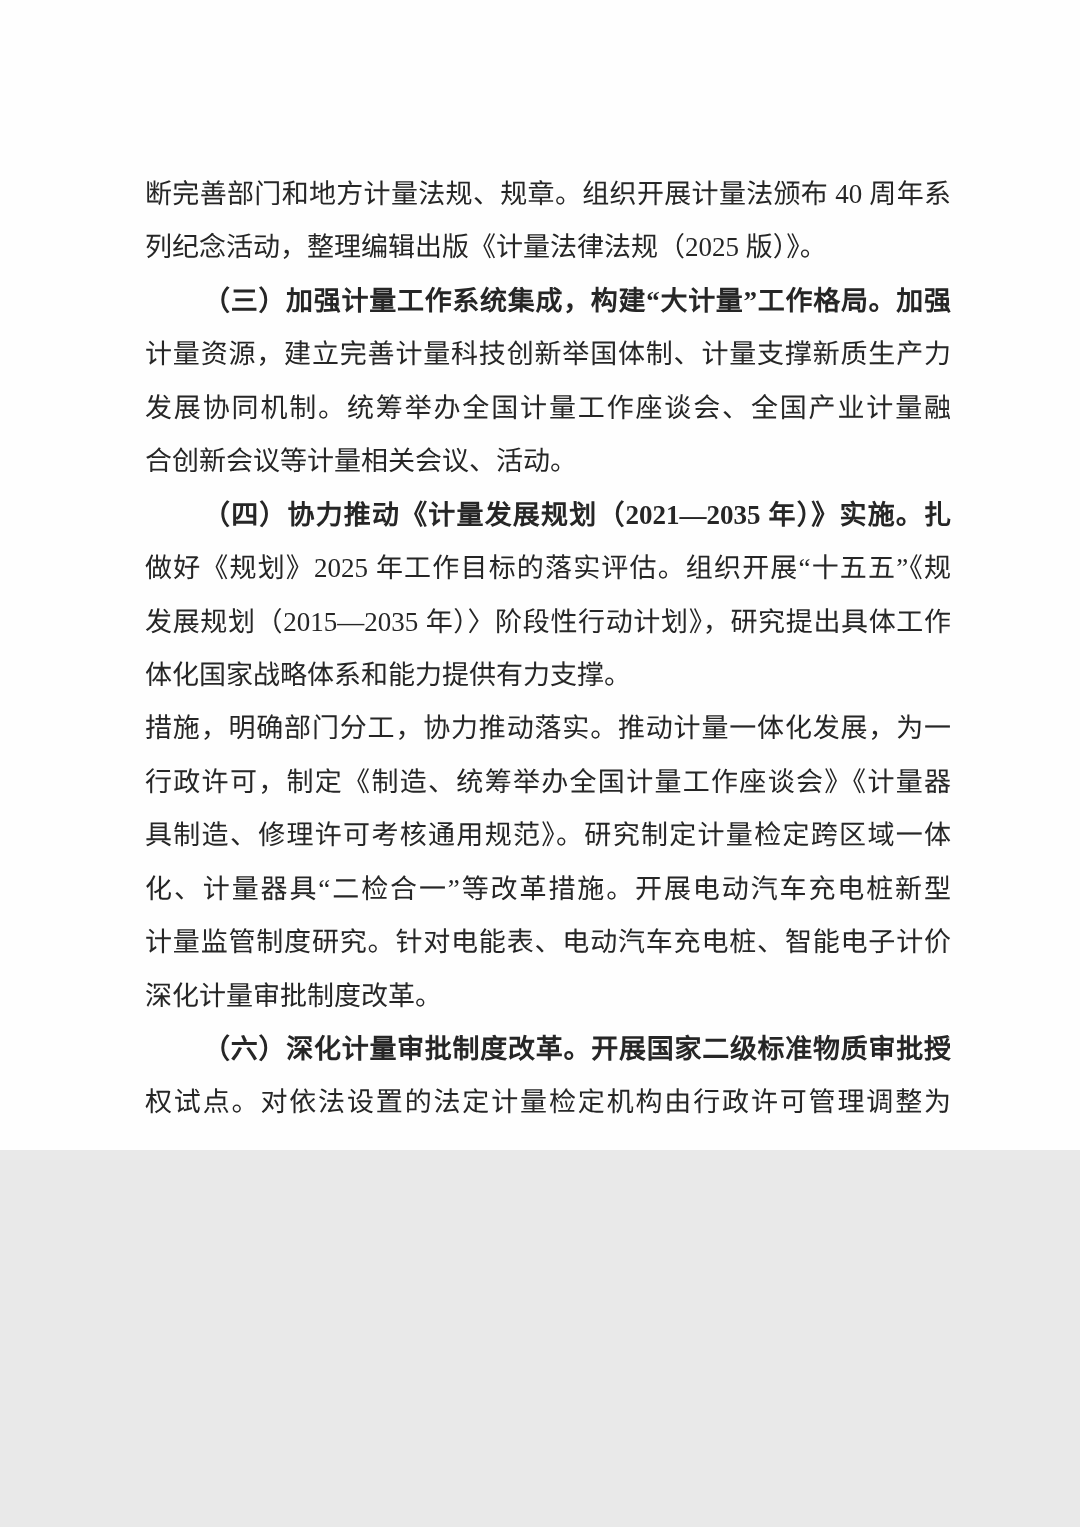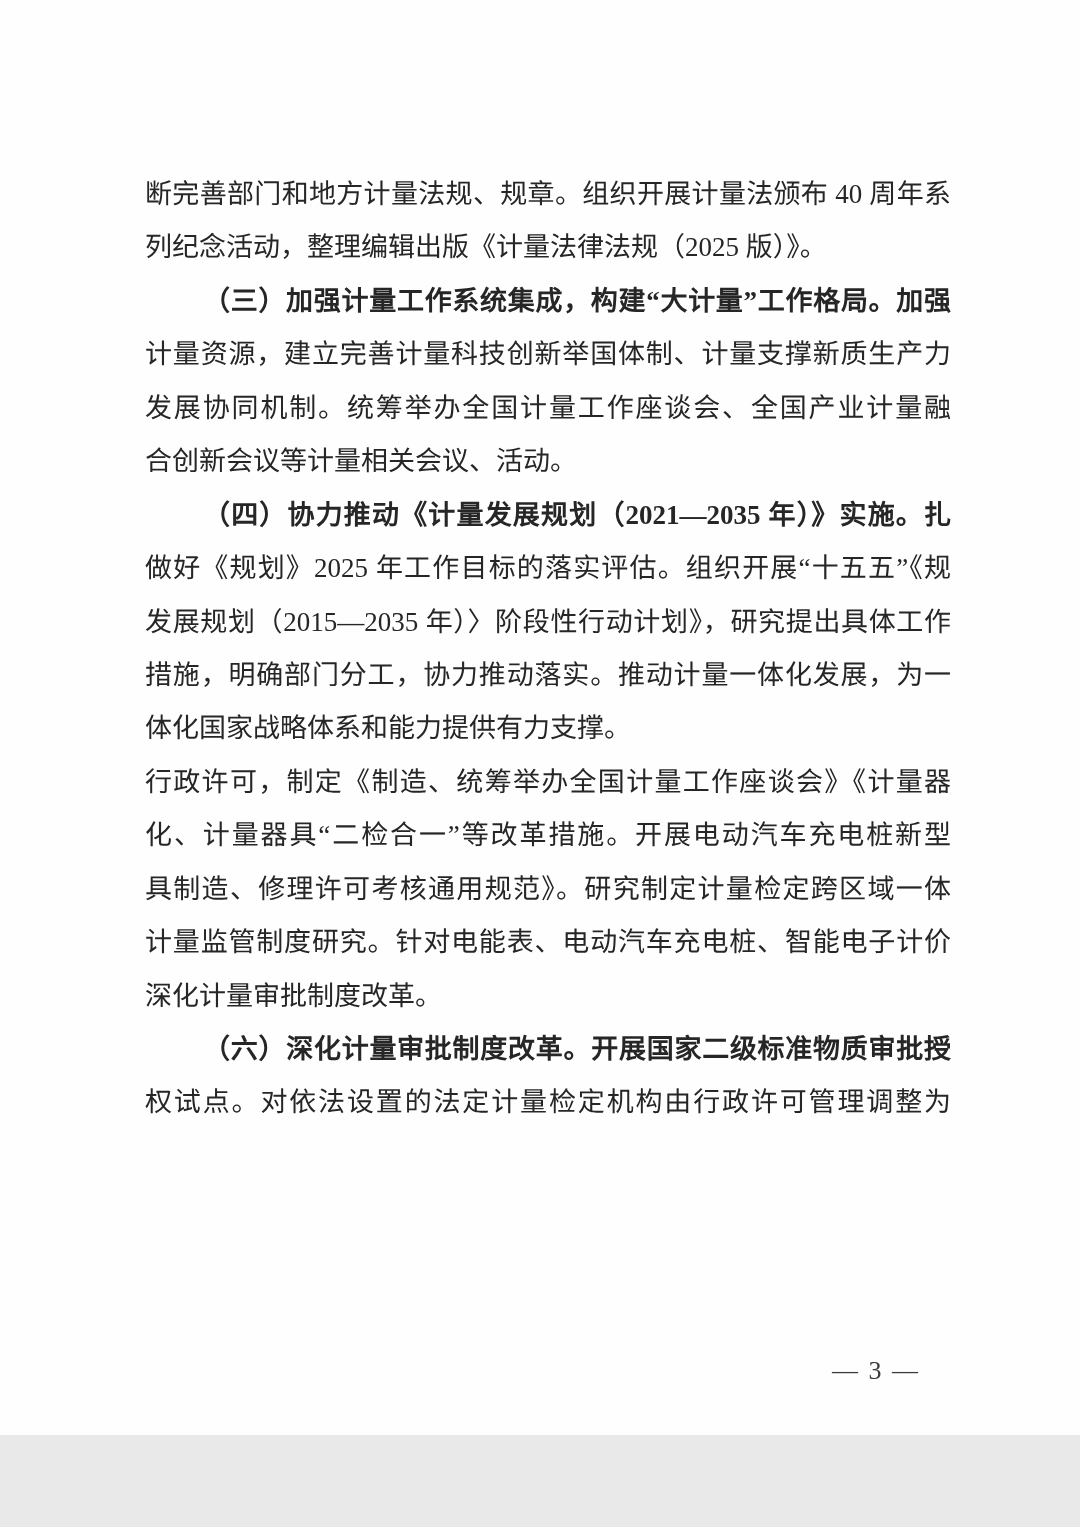--- a/index.html
+++ b/index.html
@@ -3,21 +3,21 @@
 <meta charset="utf-8">
 <style>
   html, body {
     margin: 0;
     padding: 0;
     background: #e9e9e9;
   }
   .page {
     position: relative;
     width: 1080px;
-    height: 1435px;
+    height: 1150px;
     margin: 0 auto;
     background: #fefefe;
     overflow: hidden;
     font-family: "Liberation Serif", "DejaVu Serif", serif;
     color: #262626;
   }
   .text-block {
     position: absolute;
     left: 145px;
     top: 168px;
@@ -68,26 +68,26 @@
     <p class="line para-end">列纪念活动，整理编辑出版《计量法律法规（2025 版）》。</p>
 
     <p class="line indent">（三）加强计量工作系统集成，构建“大计量”工作格局。加强</p>
     <p class="line">计量资源，建立完善计量科技创新举国体制、计量支撑新质生产力</p>
     <p class="line">发展协同机制。统筹举办全国计量工作座谈会、全国产业计量融</p>
     <p class="line para-end">合创新会议等计量相关会议、活动。</p>
 
     <p class="line indent">（四）协力推动《计量发展规划（2021—2035 年）》实施。扎实</p>
     <p class="line">做好《规划》2025 年工作目标的落实评估。组织开展“十五五”《规</p>
     <p class="line">发展规划（2015—2035 年）〉阶段性行动计划》，研究提出具体工作</p>
+    <p class="line para-end">体化国家战略体系和能力提供有力支撑。</p>
     <p class="line">措施，明确部门分工，协力推动落实。推动计量一体化发展，为一</p>
-    <p class="line para-end">体化国家战略体系和能力提供有力支撑。</p>
 
     <p class="line">行政许可，制定《制造、统筹举办全国计量工作座谈会》《计量器</p>
+    <p class="line">具制造、修理许可考核通用规范》。研究制定计量检定跨区域一体</p>
     <p class="line">化、计量器具“二检合一”等改革措施。开展电动汽车充电桩新型</p>
-    <p class="line">具制造、修理许可考核通用规范》。研究制定计量检定跨区域一体</p>
     <p class="line">计量监管制度研究。针对电能表、电动汽车充电桩、智能电子计价</p>
     <p class="line para-end">深化计量审批制度改革。</p>
 
     <p class="line indent">（六）深化计量审批制度改革。开展国家二级标准物质审批授</p>
     <p class="line">权试点。对依法设置的法定计量检定机构由行政许可管理调整为</p>
 
   </div>
 
   <div class="page-number">— 3 —</div>
 </div>

